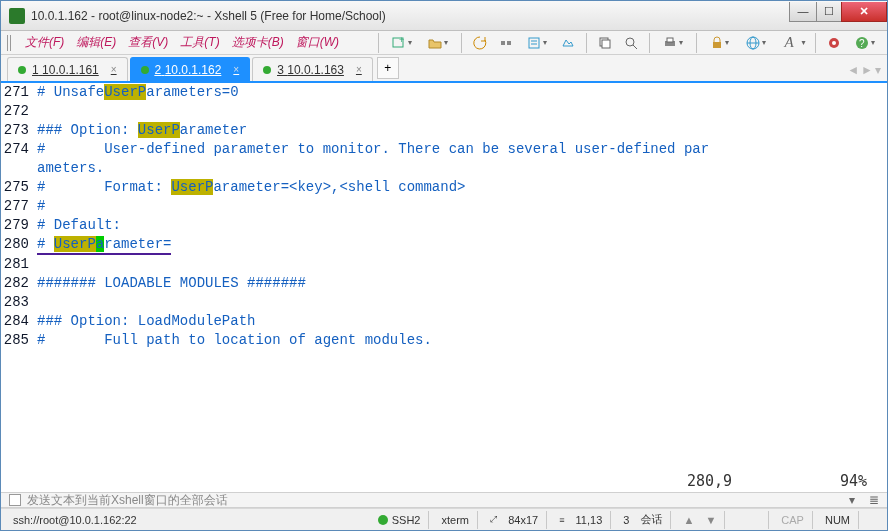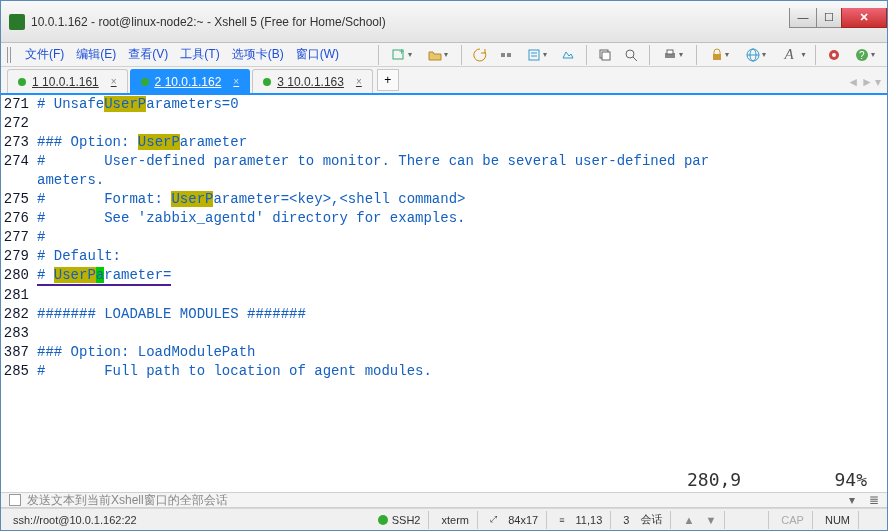--- a/index.html
+++ b/index.html
@@ -1,26 +1,26 @@
 <!DOCTYPE html>
 <html><head>
 <meta charset="utf-8">
 <style>
 * { margin:0; padding:0; box-sizing:border-box; }
 body { font-family:"Microsoft YaHei",Tahoma,sans-serif; font-size:12px; background:#fff; overflow:hidden; }
 .window { width:888px; height:531px; border:1px solid #5b8ab8; display:flex; flex-direction:column; background:#f0f0f0; }
-.titlebar { height:42px; background:linear-gradient(#f8f8f8,#e4e4e4); display:flex; align-items:center; padding:0 0 0 8px; border-bottom:1px solid #bfbfbf; }
+.titlebar { height:30px; background:linear-gradient(#f8f8f8,#e4e4e4); display:flex; align-items:center; padding:0 0 0 8px; border-bottom:1px solid #bfbfbf; }
 .titlebar .ico { width:16px; height:16px; background:#2b7a2b; border-radius:2px; margin-right:6px; }
 .titlebar .title { flex:1; color:#333; }
 .winbtns { display:flex; height:22px; margin-top:-6px; }
 .winbtn { width:28px; height:20px; border:1px solid #8a8a8a; border-top:none; margin-left:-1px; background:linear-gradient(#f2f2f2,#d8d8d8); display:flex; align-items:center; justify-content:center; font-size:11px; color:#333; }
 .winbtn.max{width:26px;}
 .winbtn.close { width:46px; background:linear-gradient(#e67,#c9302c); color:#fff; border-color:#a02622; border-top-right-radius:0; font-weight:bold; }
 .menubar { height:24px; background:#f4f4f4; display:flex; align-items:center; padding:0 6px; border-bottom:1px solid #d0d0d0; gap:4px; }
-.menubar span { padding:2px 6px; color:#1d4ed8; }
+.menubar span { padding:2px 6px; color:#be185d;font-style:italic; }
 .menubar .grip { width:6px; height:16px; background:repeating-linear-gradient(90deg,#999 0 1px,transparent 1px 3px); margin-right:2px; }
 .tool { width:22px; height:22px; display:flex; align-items:center; justify-content:center; color:#555; border-radius:2px; }
 .tool.dd { width:32px; }
 .tool.dd::after{content:"▾"; font-size:8px; margin-left:2px; color:#666;}
 .sep { width:1px; height:20px; background:#c0c0c0; margin:0 3px; }
 .tabbar { height:28px; background:#f4f4f4; border-bottom:2px solid #1e90ff; display:flex; align-items:flex-end; padding-left:6px; }
 .tab { height:24px; padding:0 10px; display:flex; align-items:center; gap:6px; border:1px solid #c8c8c8; border-bottom:none; background:#f4f4f4; margin-right:2px; border-radius:3px 3px 0 0; color:#333;text-decoration:underline; }
 .tab .dot { width:8px; height:8px; border-radius:50%; background:#3a3; }
 .tab.active { background:#1e90ff; color:#fff; border-color:#1e90ff; }
 .tab .x { margin-left:6px; color:#888; font-size:10px; }
@@ -30,21 +30,21 @@
 .tabbar .spacer{flex:1;}
 .tabnav{display:flex; gap:2px; padding:0 6px 4px 0; color:#bbb;}
 .editor { flex:1; background:#fff; font-family:Consolas,"Courier New",monospace; font-size:14px; overflow:hidden; position:relative; display:flex; flex-direction:column;}
 .lines{flex:1; overflow:hidden;}
 .line { display:flex; line-height:19px; white-space:pre; }
 .ln { width:36px; text-align:right; color:#0f172a; padding-right:8px; user-select:none; }
 .code { color:#1560c0; flex:1; }
 .hl { background:#bdb100; color:#1560c0; padding:0 0; }
 .cursor { background:#0c0; color:#1560c0; }
 .red-ul { border-bottom:2px solid #4c1d95; display:inline-block; line-height:17px;}
-.statusline { display:flex; font-family:Consolas,monospace; font-size:18px; color:#333; padding:0 20px 2px 0;}
+.statusline { display:flex; font-family:Consolas,monospace; font-size:15px; color:#333; padding:0 20px 2px 0;}
 .statusline .sp{flex:1;}
 .statusline .c1{width:120px;}
 .statusline .c2{width:60px; text-align:right;}
 .checkbar { height:16px; border-top:1px solid #d0d0d0; border-bottom:1px solid #d0d0d0; background:#f4f4f4; display:flex; align-items:center; padding:0 8px; color:#888; gap:6px;}
 .checkbar .cb { width:12px; height:12px; border:1px solid #999; background:#fff; }
 .checkbar .sp{flex:1;}
 .statusbar { height:22px; background:#f0f0f0; display:flex; align-items:center; padding:0 4px; font-size:11px; color:#333; gap:4px; border-top:1px solid #d8d8d8;}
 .sbcell { padding:0 8px; border-right:1px solid #c8c8c8; height:18px; display:flex; align-items:center; gap:4px;}
 .sbcell:last-child{border:none;}
 .sbico { width:10px; height:10px; border-radius:50%; }
@@ -191,28 +191,27 @@
   </div>
 
   <div class="editor">
     <div class="lines">
     <div class="line"><span class="ln">271</span><span class="code"><span># Unsafe</span><span class="hl">UserP</span><span>arameters=0</span></span></div>
     <div class="line"><span class="ln">272</span><span class="code"></span></div>
     <div class="line"><span class="ln">273</span><span class="code"><span>### Option: </span><span class="hl">UserP</span><span>arameter</span></span></div>
     <div class="line"><span class="ln">274</span><span class="code">#       User-defined parameter to monitor. There can be several user-defined par</span></div>
     <div class="line"><span class="ln"></span><span class="code">ameters.</span></div>
     <div class="line"><span class="ln">275</span><span class="code"><span>#       Format: </span><span class="hl">UserP</span><span>arameter=&lt;key&gt;,&lt;shell command&gt;</span></span></div>
-    <div class="line"><span class="ln">276</span><span class="code">#       See 'zabbix_agentd' directory for examples.</span></div>
     <div class="line"><span class="ln">277</span><span class="code">#</span></div>
     <div class="line"><span class="ln">279</span><span class="code"># Default:</span></div>
     <div class="line"><span class="ln">280</span><span class="code"><span class="red-ul"><span># </span><span class="hl">UserP</span><span class="cursor">a</span><span>rameter=</span></span></span></div>
     <div class="line"><span class="ln">281</span><span class="code"></span></div>
     <div class="line"><span class="ln">282</span><span class="code">####### LOADABLE MODULES #######</span></div>
     <div class="line"><span class="ln">283</span><span class="code"></span></div>
-    <div class="line"><span class="ln">387</span><span class="code">### Option: LoadModulePath</span></div>
+    <div class="line"><span class="ln">284</span><span class="code">### Option: LoadModulePath</span></div>
     <div class="line"><span class="ln">285</span><span class="code">#       Full path to location of agent modules.</span></div>
     </div>
     <div class="statusline">
       <span class="sp"></span>
       <span class="c1">280,9</span>
       <span class="c2">94%</span>
     </div>
   </div>
 
   <div class="checkbar">

